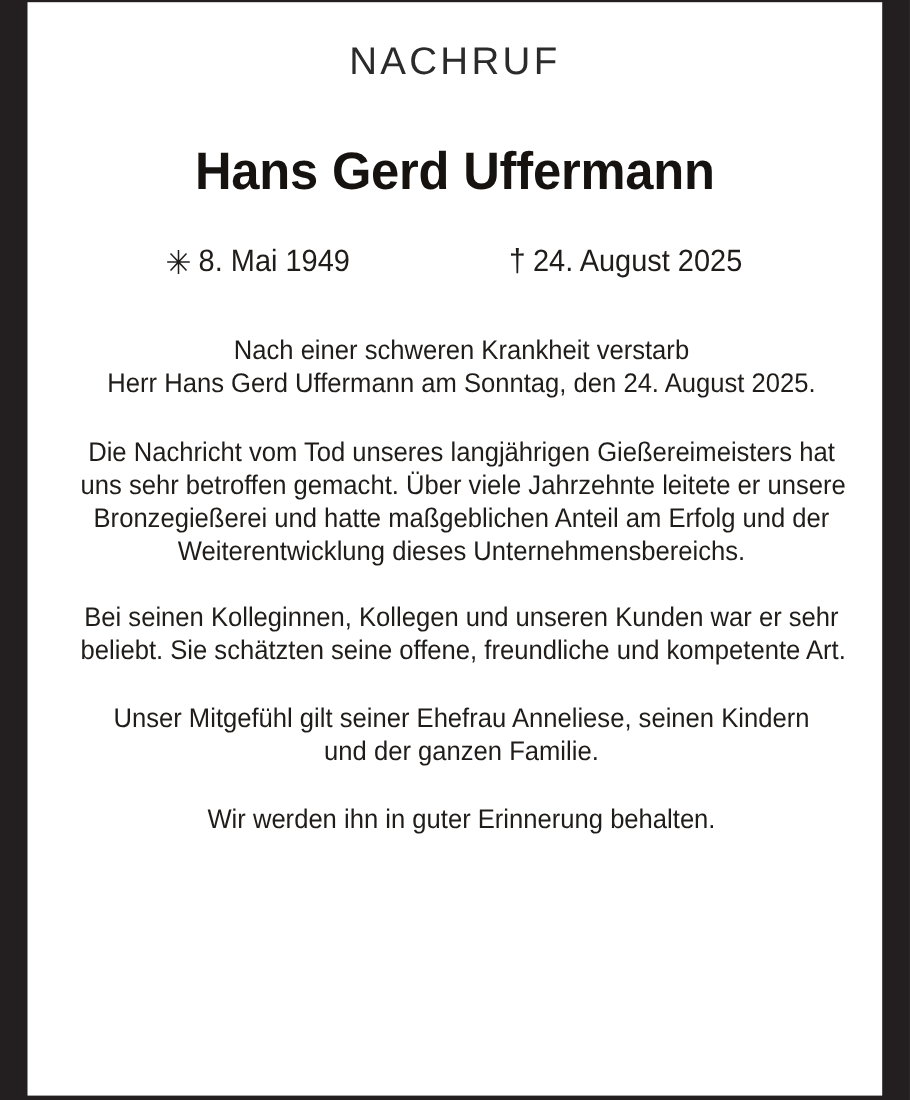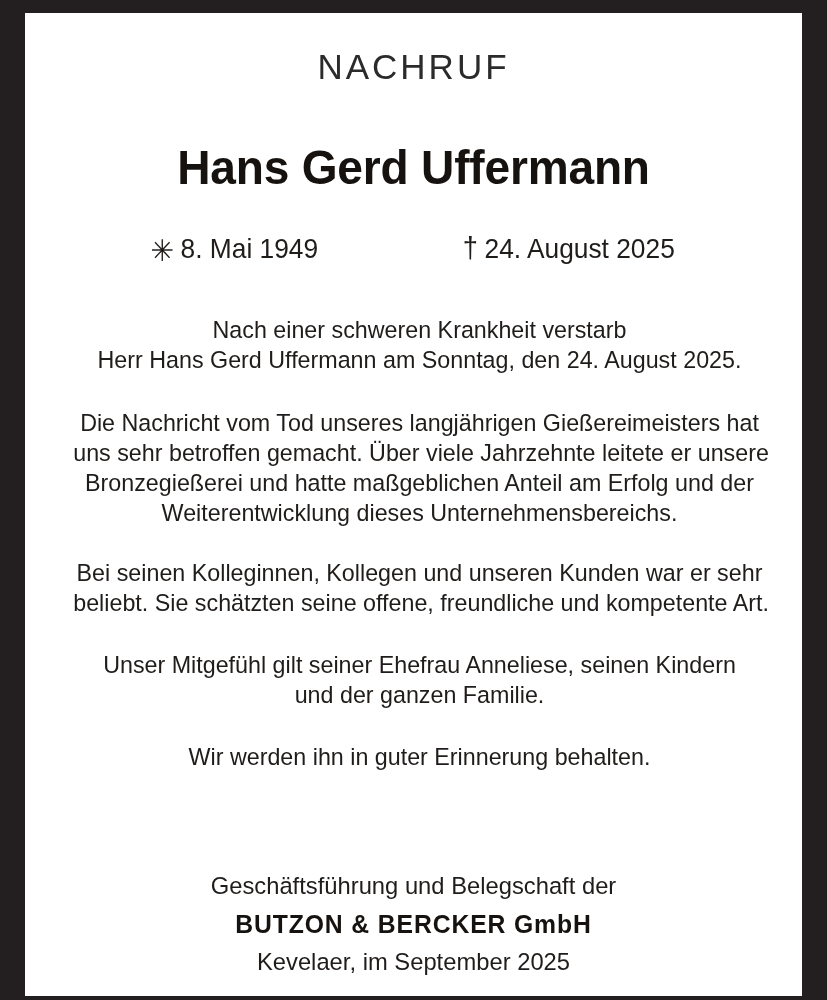--- a/index.html
+++ b/index.html
@@ -12,21 +12,21 @@
   body {
     font-family: "Liberation Sans", "DejaVu Sans", sans-serif;
   }
 
   .notice-frame {
     position: relative;
     width: 827px;
     height: 1000px;
     background: #231f20;
     box-sizing: border-box;
-    padding: 13px 25px 4px 25px;
+    padding: 2px 25px 4px 25px;
     overflow: hidden;
   }
 
   .notice-paper {
     position: relative;
     width: 100%;
     height: 100%;
     background: #ffffff;
     box-sizing: border-box;
     color: #1a1a1a;
@@ -191,20 +191,15 @@
       </p>
       <p class="body-paragraph" style="margin-top: 32px;">
         <span class="line">Unser Mitgefühl gilt seiner Ehefrau Anneliese, seinen Kindern</span>
         <span class="line">und der ganzen Familie.</span>
       </p>
       <p class="body-paragraph" style="margin-top: 32px;">
         <span class="line">Wir werden ihn in guter Erinnerung behalten.</span>
       </p>
     </div>
 
-    <div class="signature-block">
-      <div class="signature-line">Geschäftsführung und Belegschaft der</div>
-      <div class="signature-company">BUTZON &amp; BERCKER GmbH</div>
-      <div class="signature-line">Kevelaer, im September 2025</div>
-    </div>
 
   </div>
 </div>
 
 </body></html>

